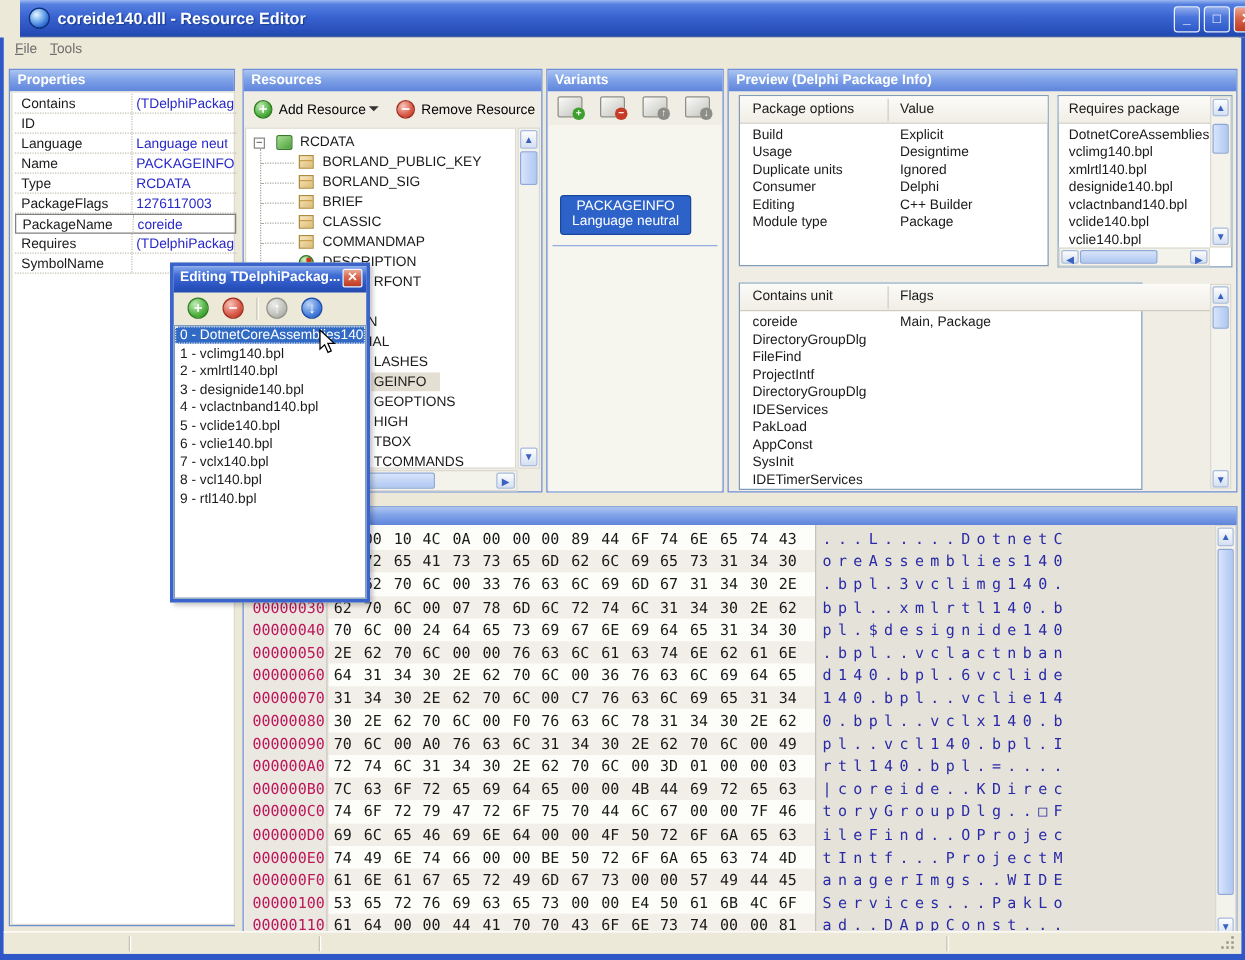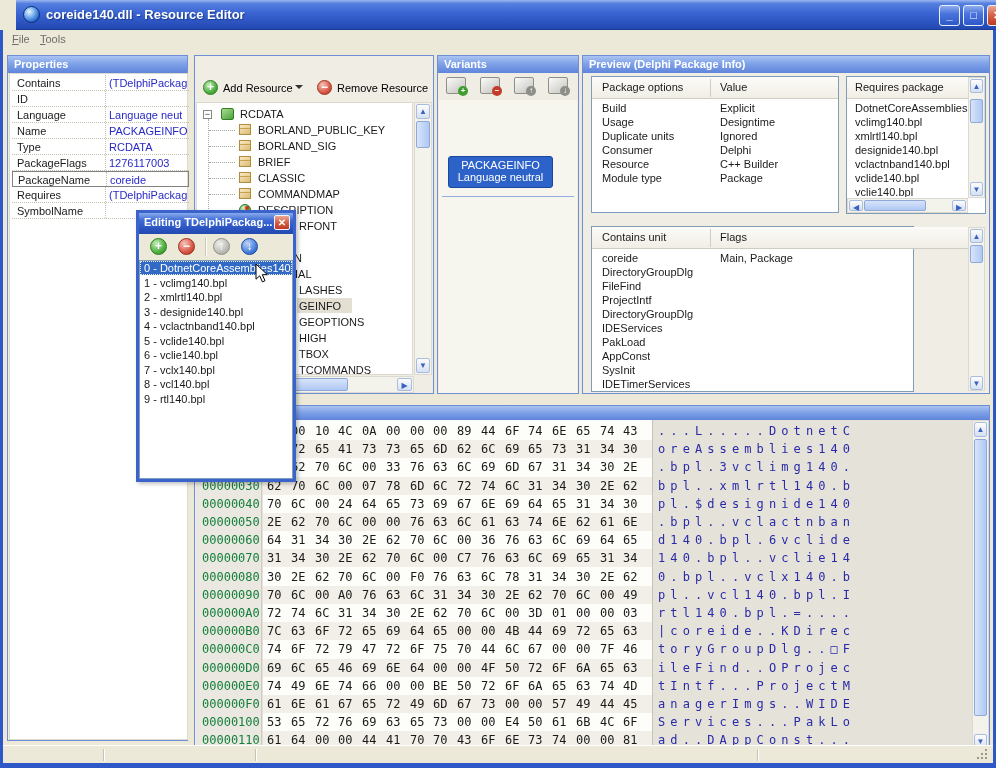--- a/index.html
+++ b/index.html
@@ -70,21 +70,21 @@
   .tree-vline { left:11px; border-left:1px dotted #A8A8A0; width:1px; }
   .tree-hstub { top:8px; height:1px; border-top:1px dotted #A8A8A0; }
   
   .pkg-box { width:20px; height:17px; background:linear-gradient(145deg,#FBFBFA,#C2C2BC); border:1px solid #8E8E88; border-radius:2px; }
   .pkg-badge { width:10px; height:10px; border-radius:50%; color:#fff; font-size:8px; font-weight:bold;
     text-align:center; line-height:9px; position:absolute; right:-3px; bottom:-3px; }
   .chip { background:#2D62C8; border:1px solid #1A47A0; border-radius:3px; color:#fff; text-align:center; }
   
   .mono { font-family:"DejaVu Sans Mono","Liberation Mono",monospace; font-size:12px; }
   .hex-row { left:0; width:777px; height:18px; }
-  .hex-addr { left:6px; top:2px; color:#15803d; }
+  .hex-addr { left:6px; top:2px; color:#be185d; }
   .hex-byte { top:2px; color:#1A1A1A; }
   .hex-ascii { left:462px; top:2px; color:#2A2AA8; letter-spacing:5.1px; white-space:pre; }
   
   .dialog { left:136px; top:210px; width:160px; height:272px; z-index:20;
     border:3px solid #3A64CC; background:#ECE9D8; box-shadow:2px 2px 4px rgba(0,0,0,0.25); }
   .dlg-title { left:0; top:0; width:154px; height:21px;
     background:linear-gradient(180deg,#88AAEC 0%,#3E6BD4 35%,#2A53C0 75%,#234AAE 100%);
     color:#fff; font-weight:bold; padding:3px 0 0 5px; white-space:nowrap; overflow:hidden; }
   .dlg-close { right:3px; top:2px; width:16px; height:15px; border-radius:2px; border:1px solid #F0F4FC;
     background:linear-gradient(180deg,#EAA894,#D8654A 45%,#BE3A22); color:#fff; font-size:10px;
@@ -161,20 +161,21 @@
         <div class="abs prop-row" style="top: 129px;">
           <div class="abs prop-coldiv"></div>
           <div class="abs prop-name">SymbolName</div>
           <div class="abs prop-value"></div>
         </div>
       </div>
   </div>
 </div>
 
 <div class="abs panel" style="left:194px; top:55px; width:240px; height:339px;">
+  <div class="abs panel-header">Resources</div>
   <div class="abs" style="left:0; top:17px; width:238px; height:29px;">
     <div class="abs round-icon round-green" style="left:8px; top:7px;">+</div>
     <div class="abs" style="left:28px; top:9px;">Add Resource</div>
     <div class="abs" style="left:100px; top:12px; width:0; height:0; border-left:4px solid transparent; border-right:4px solid transparent; border-top:4px solid #333;"></div>
     <div class="abs round-icon round-red" style="left:122px; top:7px;">−</div>
     <div class="abs" style="left:142px; top:9px;">Remove Resource</div>
   </div>
   <div class="abs" style="left:1px; top:46px; width:217px; height:273px; background:#fff; border:1px solid #DCD9CE; overflow:hidden;">
     <div id="tree-rows" style="position:absolute; left:0; top:3px; width:217px;">
         <div class="abs tree-vline" style="top: 13px; height: 252px;"></div>
@@ -302,21 +303,21 @@
         </div>
         <div class="abs" style="left: 0px; top: 53px; width: 246px; height: 14px;">
           <div class="abs cell-text" style="left: 10px;">Duplicate units</div>
           <div class="abs cell-text" style="left: 128px;">Ignored</div>
         </div>
         <div class="abs" style="left: 0px; top: 67px; width: 246px; height: 14px;">
           <div class="abs cell-text" style="left: 10px;">Consumer</div>
           <div class="abs cell-text" style="left: 128px;">Delphi</div>
         </div>
         <div class="abs" style="left: 0px; top: 81px; width: 246px; height: 14px;">
-          <div class="abs cell-text" style="left: 10px;">Resource</div>
+          <div class="abs cell-text" style="left: 10px;">Editing</div>
           <div class="abs cell-text" style="left: 128px;">C++ Builder</div>
         </div>
         <div class="abs" style="left: 0px; top: 95px; width: 246px; height: 14px;">
           <div class="abs cell-text" style="left: 10px;">Module type</div>
           <div class="abs cell-text" style="left: 128px;">Package</div>
         </div>
       </div>
   </div>
 
   <div class="abs white-box" style="left:263px; top:20px; width:140px; height:138px;">

